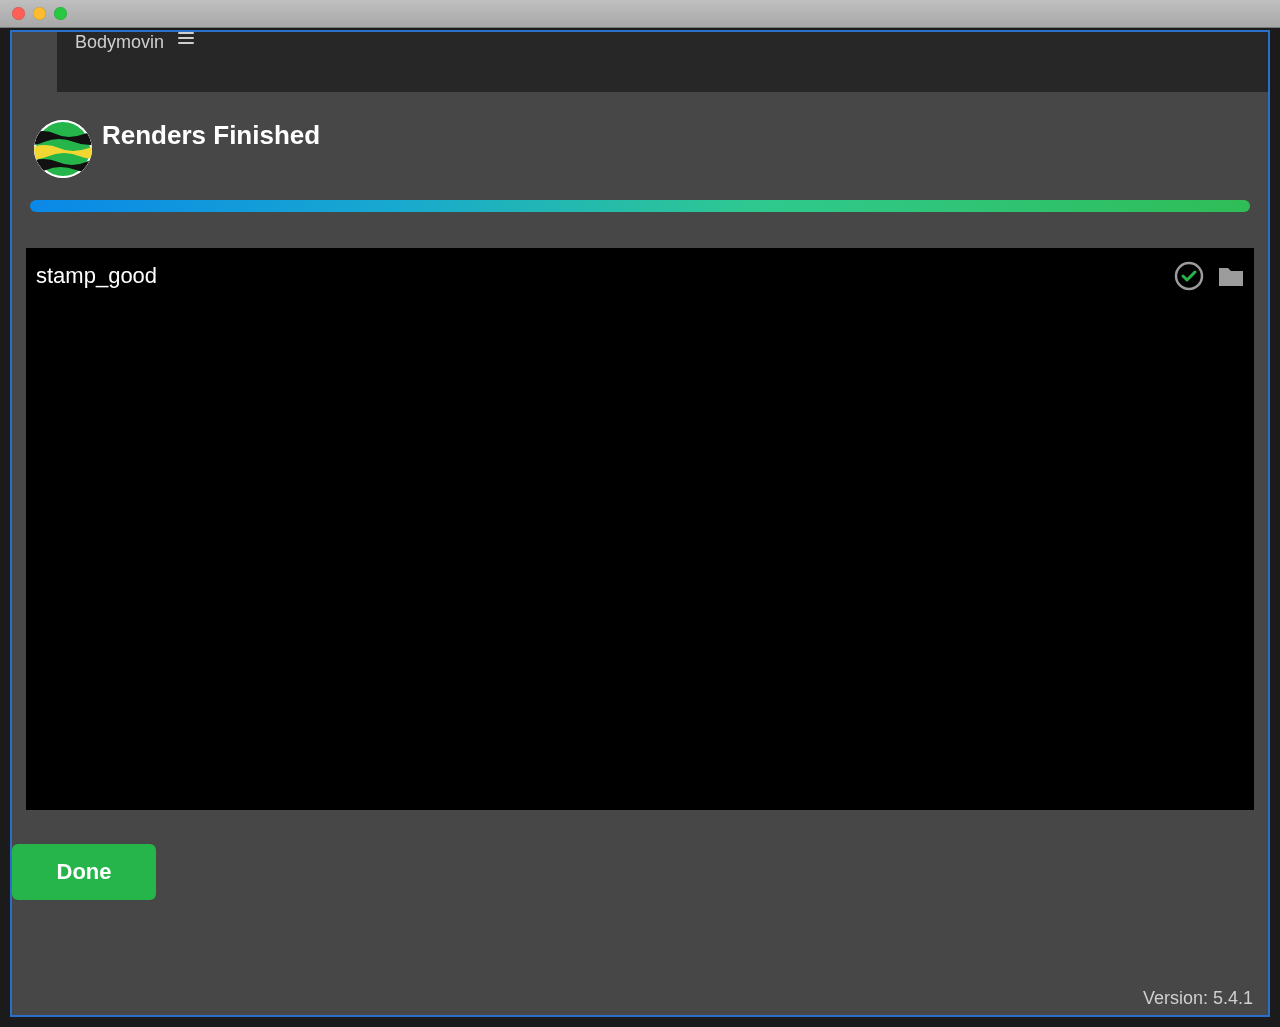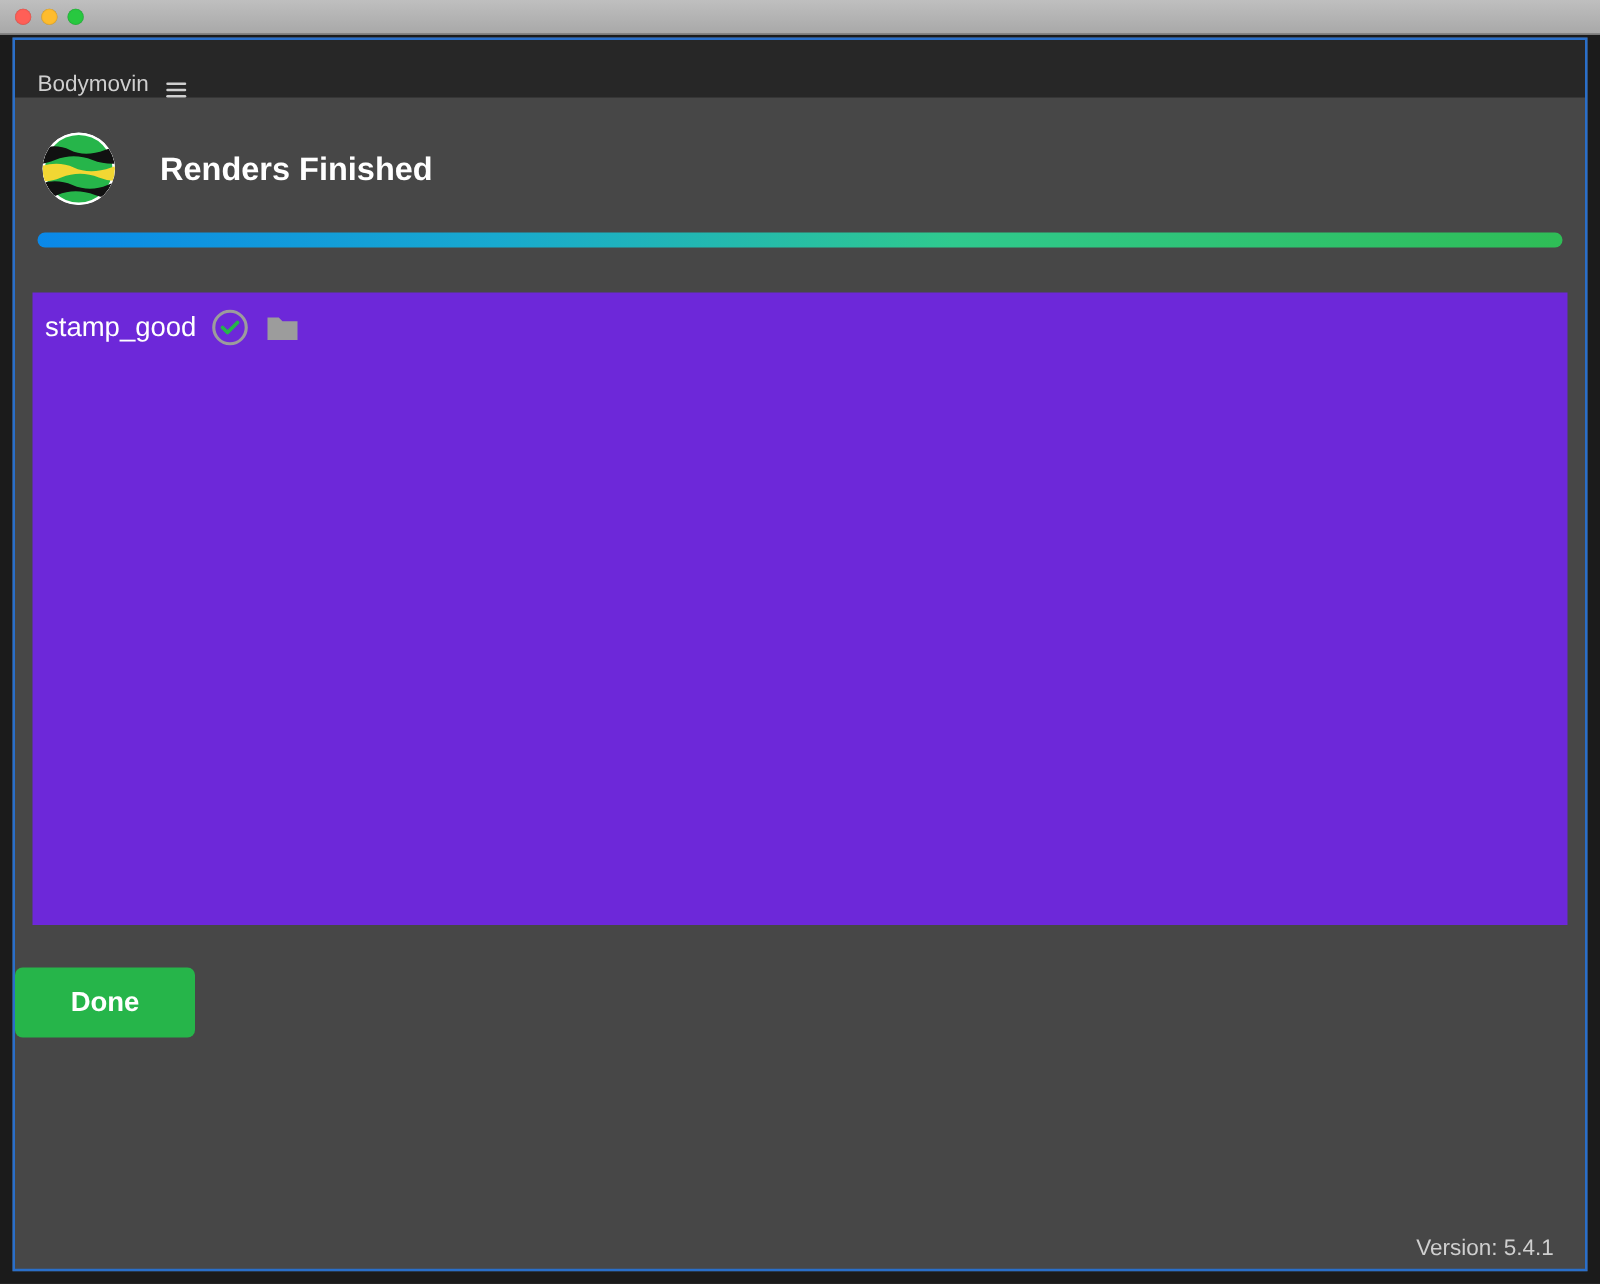--- a/index.html
+++ b/index.html
@@ -45,26 +45,27 @@
       position: absolute;
       top: 30px; left: 10px; right: 10px; bottom: 10px;
       border: 2px solid #2a6fc9;
       background: #474747;
       display: flex;
       flex-direction: column;
     }
 
     
     .panel-header {
-      height: 46px;
+      height: 60px;
       background: #272727;
       display: flex;
-      align-items: flex-end;
+      align-items: flex-start;
       padding: 0 18px;
       gap: 14px;
+      margin-left: 45px;
     }
     .panel-header-title {
       color: #cfcfcf;
       font-size: 18px;
       font-weight: 400;
     }
     .burger-icon {
       width: 16px;
       height: 12px;
       display: inline-flex;
@@ -74,22 +75,21 @@
     .burger-icon span {
       display: block;
       height: 2px;
       background: #cfcfcf;
       border-radius: 1px;
     }
 
     
     .status-row {
       display: flex;
-      align-items: center;
-      gap: 36px;
+      gap: 10px;
       padding: 28px 22px 22px 22px;
     }
     .logo-circle {
       width: 58px; height: 58px;
       border-radius: 50%;
       background: #fff;
       overflow: hidden;
       flex-shrink: 0;
       display: flex;
       align-items: center;
@@ -107,22 +107,23 @@
     }
     .progress-bar {
       height: 12px;
       border-radius: 6px;
       background: linear-gradient(90deg, #0a88e8 0%, #18a9cf 30%, #2fc98e 60%, #2fbd56 100%);
     }
 
     
     .item-container {
       margin: 36px 14px 0 14px;
-      background: #6d28d9;
-      display: flex;
+      background: #000000;
+      display: flex;
+      flex-direction: column;
     }
     .item-row {
       height: 56px;
       display: flex;
       align-items: center;
       padding: 0 8px 0 10px;
       gap: 12px;
     }
     .item-name {
       color: #fff;
@@ -164,21 +165,21 @@
       width: 144px;
       height: 56px;
       font-size: 22px;
       font-weight: 700;
       cursor: pointer;
     }
 
     
     .version {
       position: absolute;
-      right: 25px;
+      right: 15px;
       bottom: 6px;
       color: #cfcfcf;
       font-size: 18px;
     }
   </style>
 </head>
 <body>
 
 <div class="titlebar">
   <div class="traffic-light tl-red"></div>

